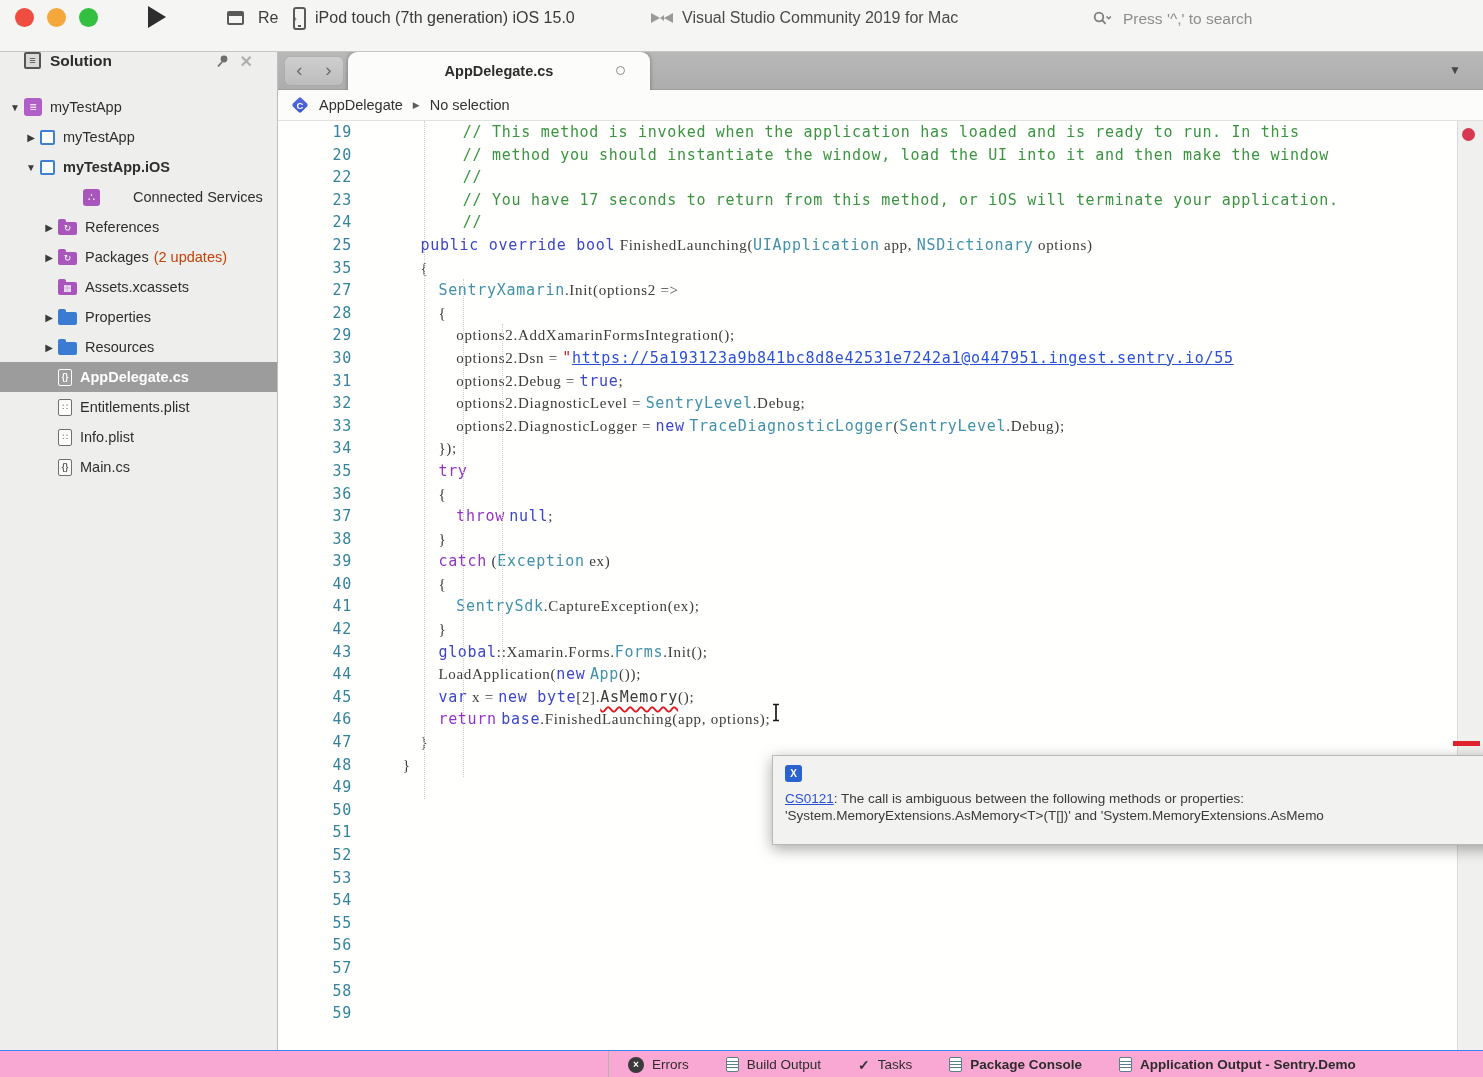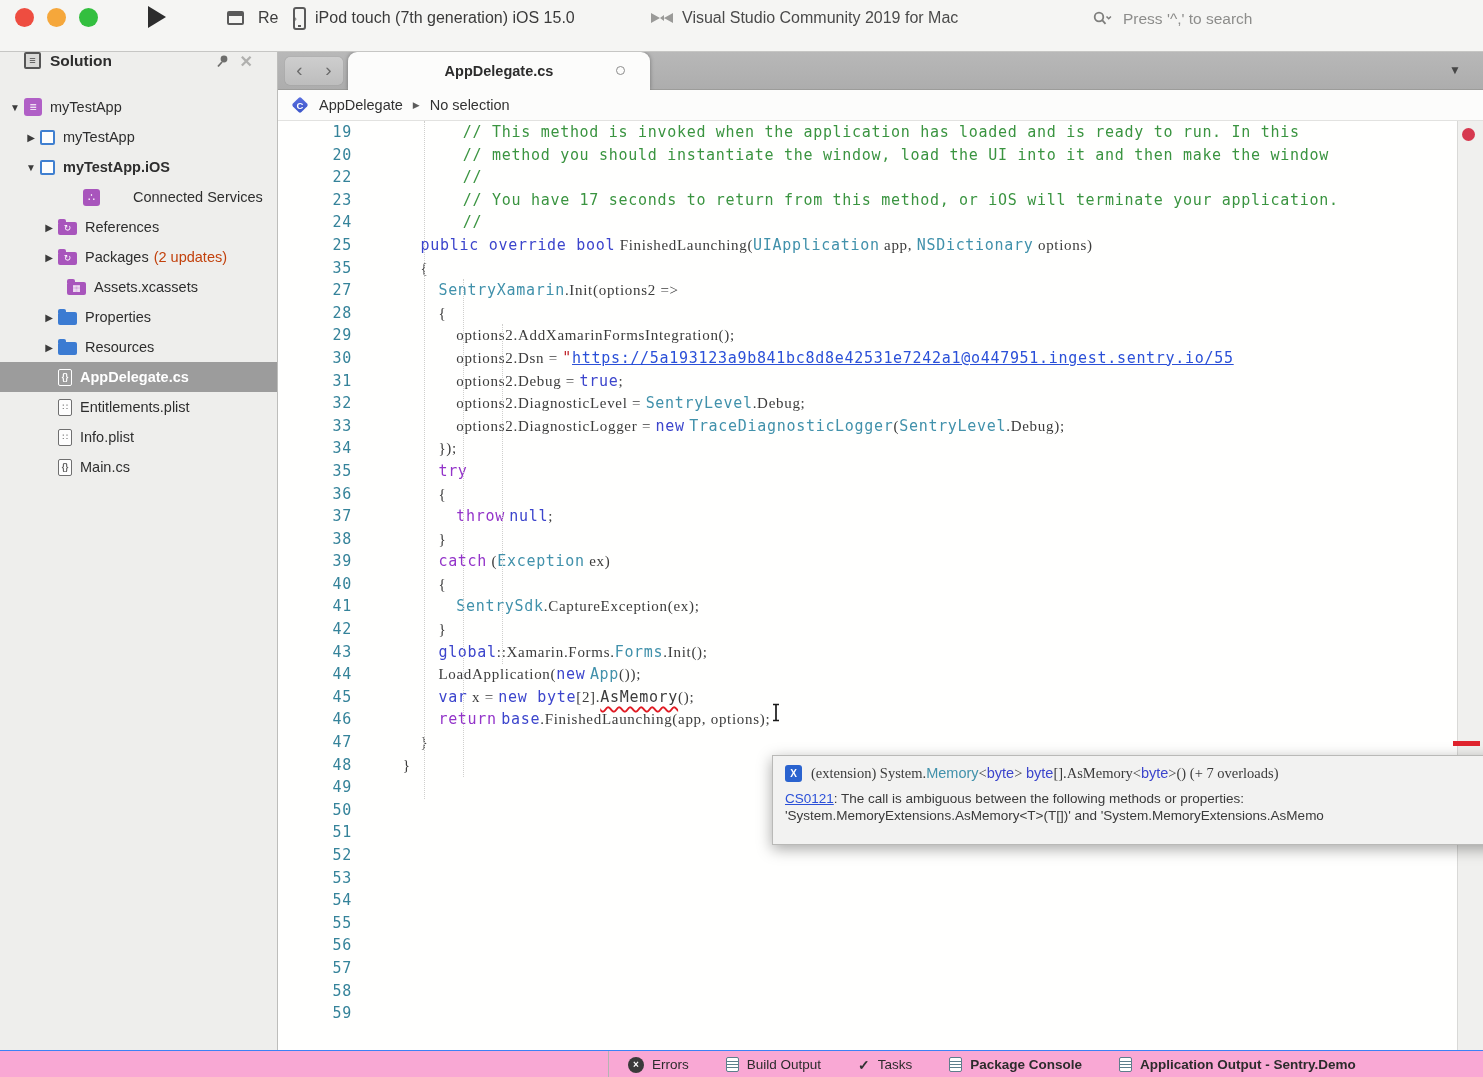--- a/index.html
+++ b/index.html
@@ -187,21 +187,21 @@
         <span class="tri">▶</span>
         <span class="ticon icon-folder-references fold"></span>
         <span class="tlabel">References</span>
       </div>
       <div class="tree-row" style="padding-left: 40px;">
         <span class="tri">▶</span>
         <span class="ticon icon-folder-packages fold"></span>
         <span class="tlabel">Packages</span>
         <span class="tsuffix">(2 updates)</span>
       </div>
-      <div class="tree-row" style="padding-left: 40px; margin-left: 9px;">
+      <div class="tree-row" style="padding-left: 40px;">
         <span class="tri"></span>
         <span class="ticon icon-folder-assets fold"></span>
         <span class="tlabel">Assets.xcassets</span>
       </div>
       <div class="tree-row" style="padding-left: 40px;">
         <span class="tri">▶</span>
         <span class="ticon icon-folder-blue fold"></span>
         <span class="tlabel">Properties</span>
       </div>
       <div class="tree-row" style="padding-left: 40px;">
@@ -308,21 +308,20 @@
   <div class="error-mark"></div>
 
   <svg class="ibeam-cursor" width="12" height="19" viewBox="0 0 12 19">
     <path d="M3 1.5 H9 M6 1.5 V17.5 M3 17.5 H9" stroke="#1a1a1a" stroke-width="1.7" fill="none"></path>
   </svg>
 </div>
 
 <div class="tooltip">
   <div class="tt-row1">
     <span class="ext-icon">X</span>
-    <span><span class="seg-d">(extension) System.</span><span class="seg-t">Memory</span><span class="seg-d">&lt;</span><span class="seg-k">byte</span><span class="seg-d">&gt; </span><span class="seg-k">byte</span><span class="seg-d">[].AsMemory&lt;</span><span class="seg-k">byte</span><span class="seg-d">&gt;() (+ 7 overloads)</span></span>
   </div>
   <div class="tt-row2">
     <span class="tt-link">CS0121</span><span>: The call is ambiguous between the following methods or properties:</span><br>
     <span>'System.MemoryExtensions.AsMemory&lt;T&gt;(T[])' and 'System.MemoryExtensions.AsMemo</span>
   </div>
 </div>
 
 <div class="statusbar">
   <div class="sb-sep"></div>
   <div class="sb-items">

